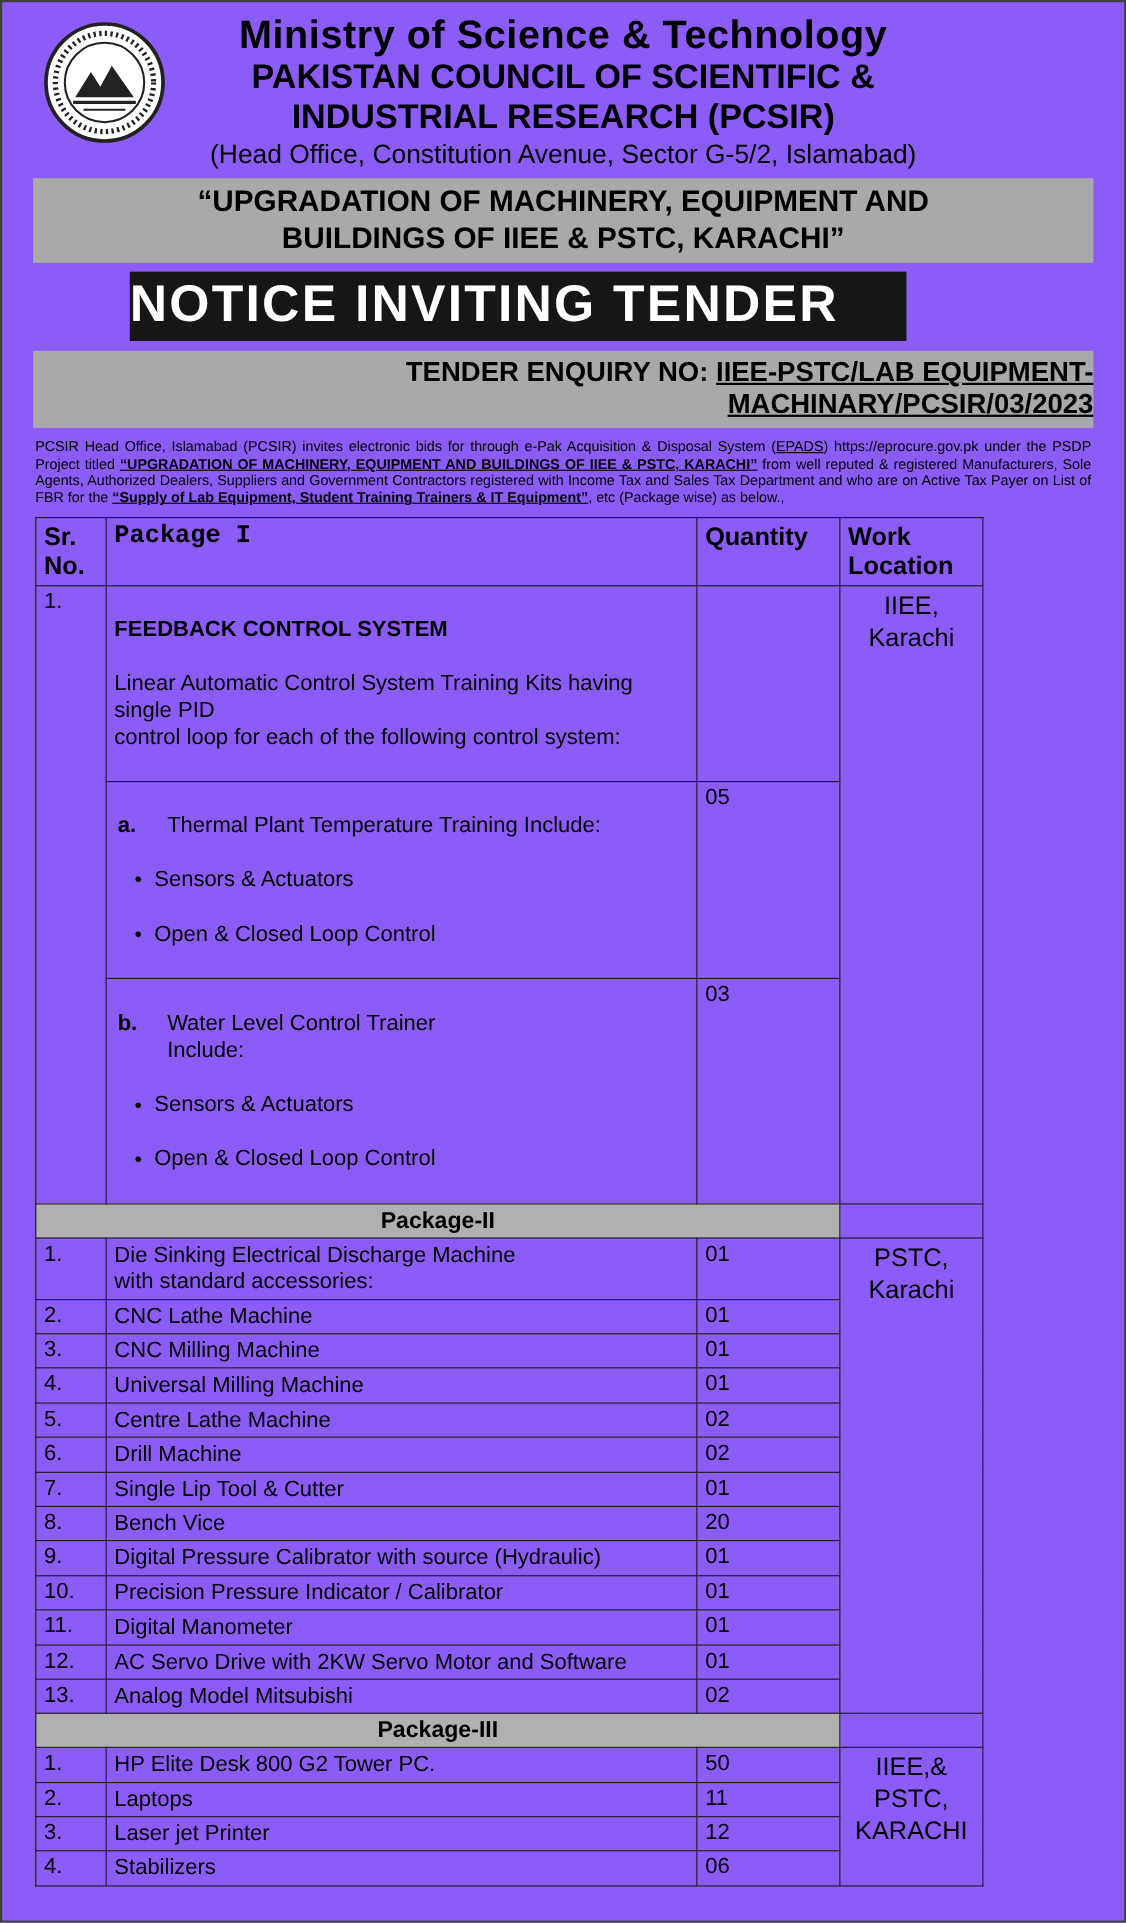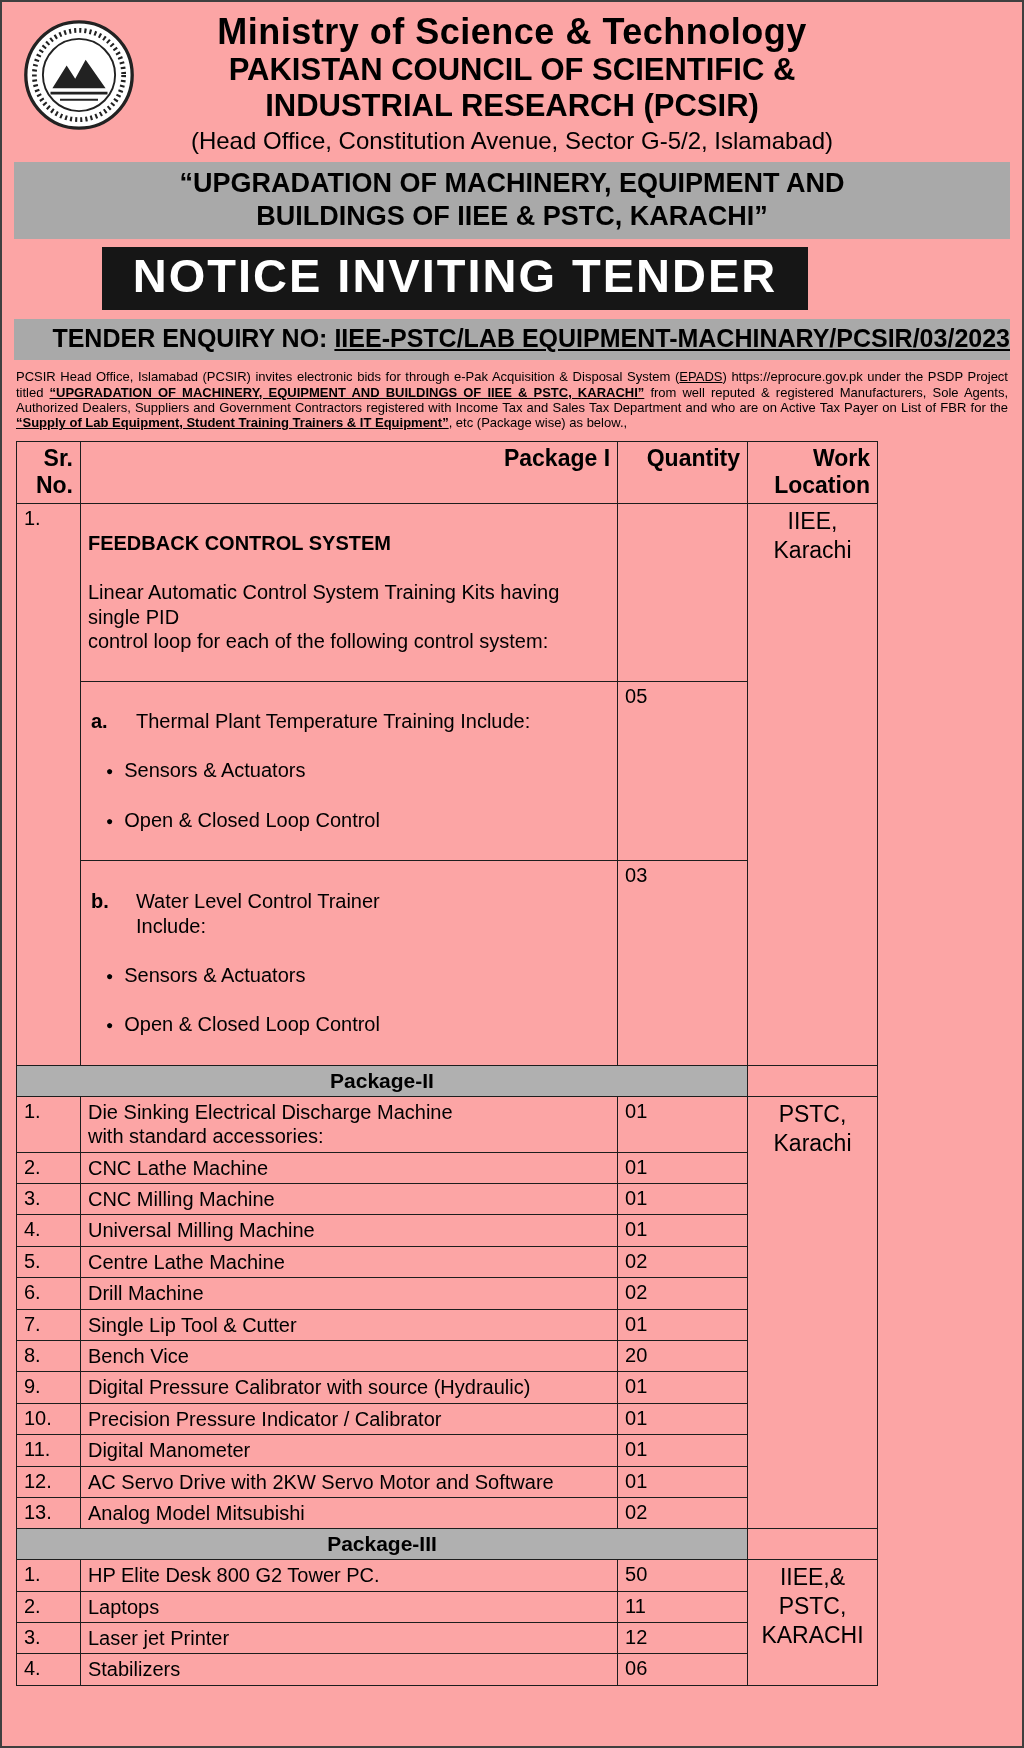--- a/index.html
+++ b/index.html
@@ -1,23 +1,23 @@
 <!DOCTYPE html>
 <html><head>
 <meta charset="utf-8">
 <style>
   * { box-sizing: border-box; }
   html, body { margin: 0; padding: 0; background: #ffffff; }
   body { width: 1024px; font-family: "Liberation Sans", sans-serif; color: #000; }
 
   .page {
     width: 1024px; height: 1748px;
-    background: #fca5a5;
+    background: #8b5cf6;
     border: 2px solid #3f3f3f;
-    padding: 8px 12px 6px;
+    padding: 8px 28px 6px;
     display: flex; flex-direction: column;
     position: relative;
   }
 
   
   .header { position: relative; text-align: center; padding-top: 2px; }
   .logo { position: absolute; left: 8px; top: 8px; width: 114px; height: 114px; }
   .ministry { font-size: 36px; font-weight: 800; line-height: 1.12; letter-spacing: 0.5px; }
   .council  { font-size: 31px; font-weight: 800; line-height: 1.15; }
   .address  { font-size: 24px; font-weight: 400; margin-top: 3px; }
@@ -25,21 +25,21 @@
   .gray-banner { background: #a9a9a9; }
 
   .project-banner {
     margin-top: 7px; padding: 5px 0 7px;
     text-align: center; font-weight: 700; font-size: 27px; line-height: 1.22;
   }
 
   .black-banner {
     margin: 8px auto 0; margin-left: 88px; width: 706px;
     background: #161616; color: #fff;
-    text-align: center; font-size: 47px; font-weight: 800; letter-spacing: 2px;
+    font-size: 47px; font-weight: 800; letter-spacing: 2px;
     padding: 1px 0 7px;
   }
 
   .enquiry-banner {
     margin-top: 9px; padding: 5px 0 7px 12px;
     font-size: 25px; font-weight: 700; text-align: right;
   }
   .enquiry-no { text-decoration: underline; }
 
   .intro {
@@ -47,24 +47,24 @@
   }
 
   
   .tender-table {
     border-collapse: collapse; width: 862px; margin-left: 2px; font-size: 20px;
   }
   .tender-table th, .tender-table td {
     border: 1.6px solid #1d1d1d; padding: 3px 7px; vertical-align: top;
   }
   thead th {
-    font-weight: 700; font-size: 23px; text-align: right;
+    font-weight: 700; font-size: 23px; text-align: left;
     white-space: pre-line; vertical-align: middle; padding: 7px 4px; line-height: 1.2;
   }
-  .col-sr { width: 64px; } .col-pkg { width: 538px; }
+  .col-sr { width: 64px; } .col-pkg { width: 538px; font-family: Liberation Mono, monospace; }
   .col-qty { width: 130px; } .col-work { width: 130px; }
 
   .sr   { text-align: left; padding-left: 12px; }
   .qty  { }
   .item { white-space: pre-line; line-height: 1.22; }
   .item-heading { font-weight: 700; }
   .item-desc { white-space: pre-line; line-height: 1.22; }
   .work {
     text-align: center; vertical-align: middle;
     font-size: 23px; line-height: 1.25; white-space: pre-line;

